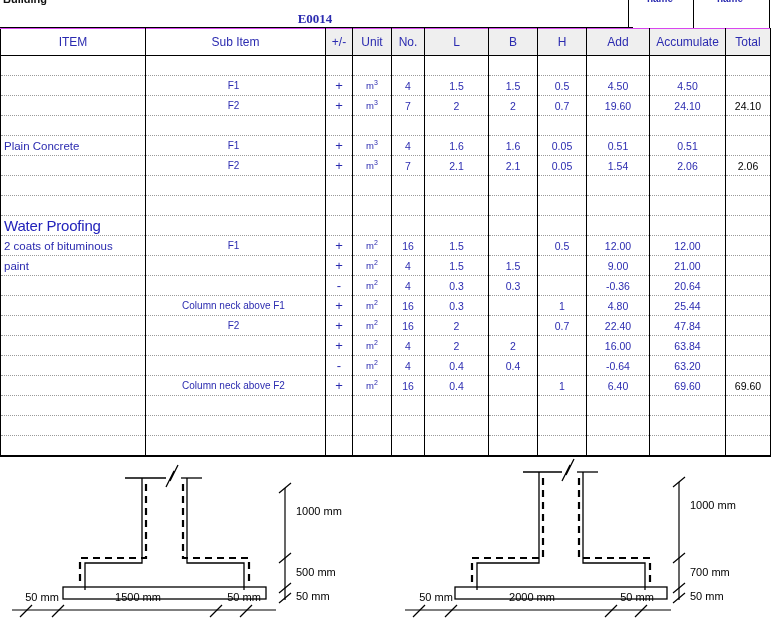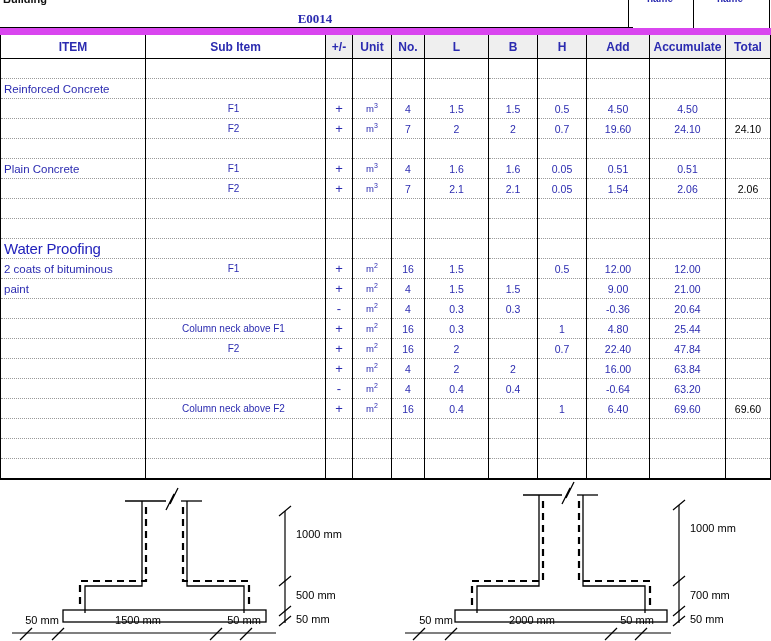--- a/index.html
+++ b/index.html
@@ -71,25 +71,25 @@
     font-weight: normal;
   }
   table.grid tr td:last-child, table.grid tr th:last-child { border-right: 1px solid #000; }
   table.grid td:first-child, table.grid th:first-child { border-left: 1px solid #000; }
 
   
   tr.hdr th {
     height: 27px;
     background: #efefef;
     color: #2b2bb0;
-    font-weight: bold;
+    font-weight: normal;
     font-size: 12px;
     text-align: center;
     border-bottom: 1px solid #000;
-    border-top: 7px solid #d946ef;
+    border-top: 1px solid #d946ef;
   }
   tr.hdr th.white { background: #ffffff; }
   .r { text-align: right; padding-right: 4px !important; }
   .l { text-align: left; padding-left: 4px !important; }
 
   .sect {
     font-size: 15px;
     font-weight: bold;
     color: #2222bb;
     padding-left: 3px !important;
@@ -162,33 +162,20 @@
         <th>B</th>
         <th>H</th>
         <th>Add</th>
         <th>Accumulate</th>
         <th>Total</th>
       </tr>
     </thead>
     <tbody id="grid-body">
         <tr>
           <td class="l"></td>
-          <td class="r fref"></td>
-          <td class="sign"></td>
-          <td class="unit"></td>
-          <td class="numc"></td>
-          <td class="numc"></td>
-          <td class="numc"></td>
-          <td class="numc"></td>
-          <td class="numc"></td>
-          <td class="numc"></td>
-          <td class="numc total"></td>
-        </tr>
-        <tr>
-          <td class="subhead">Reinforced Concrete</td>
           <td class="r fref"></td>
           <td class="sign"></td>
           <td class="unit"></td>
           <td class="numc"></td>
           <td class="numc"></td>
           <td class="numc"></td>
           <td class="numc"></td>
           <td class="numc"></td>
           <td class="numc"></td>
           <td class="numc total"></td>

